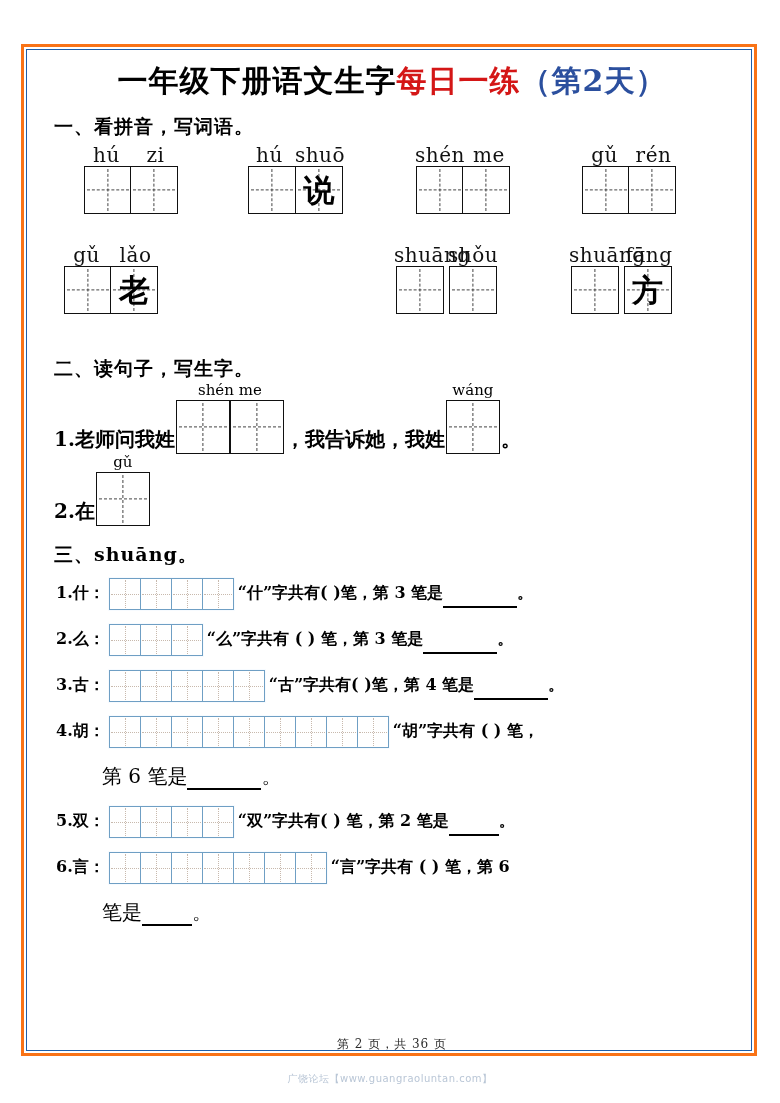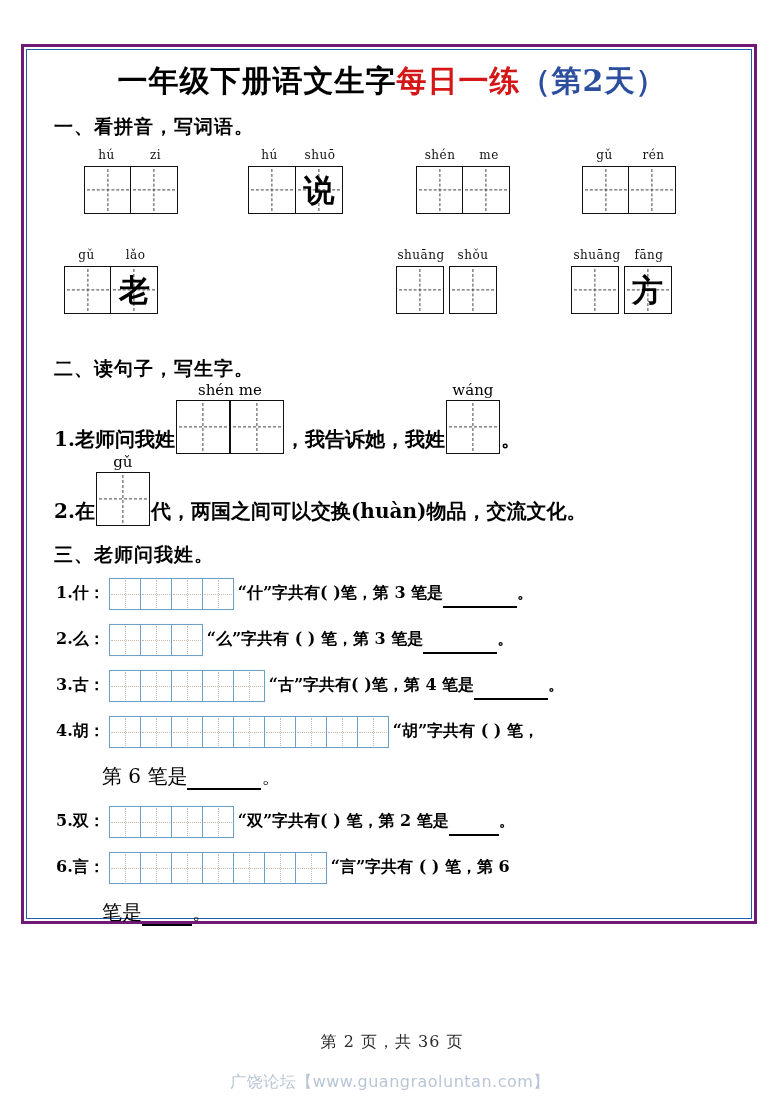--- a/index.html
+++ b/index.html
@@ -14,22 +14,22 @@
     position: relative;
     overflow: hidden;
   }
 
   
   .page-frame {
     position: absolute;
     left: 21px;
     top: 44px;
     width: 736px;
-    height: 880px;
-    border: 3px solid #701a75;
+    height: 1012px;
+    border: 3px solid #f97316;
     box-sizing: border-box;
     background: #ffffff;
   }
   .page-frame-inner {
     position: absolute;
     left: 2px;
     top: 2px;
     right: 2px;
     bottom: 2px;
     border: 1px solid #1f5fa8;
@@ -74,21 +74,21 @@
     position: relative;
     height: 100px;
   }
   .word-group {
     position: absolute;
     top: 0;
     text-align: center;
   }
   .pinyin-line {
     font-family: "DejaVu Serif", "Liberation Serif", serif;
-    font-size: 12px;
+    font-size: 20px;
     color: #111;
     height: 22px;
     line-height: 22px;
     white-space: nowrap;
     letter-spacing: 0.5px;
   }
   .pinyin-line span { display: inline-block; }
   .boxes {
     display: flex;
     justify-content: center;
@@ -235,32 +235,32 @@
   
   .footer {
     position: absolute;
     left: 0;
     right: 0;
     bottom: 6px;
     text-align: center;
   }
   .footer-page {
     font-family: "DejaVu Serif", "Liberation Serif", serif;
-    font-size: 16px;
+    font-size: 12px;
     color: #2b2b2b;
     letter-spacing: 1px;
   }
   .watermark {
     position: absolute;
     left: 0;
     right: 0;
     top: 1072px;
     text-align: center;
     font-family: "DejaVu Sans", "Liberation Sans", sans-serif;
-    font-size: 16px;
+    font-size: 10px;
     color: #b9c6d6;
     letter-spacing: 0.5px;
   }
 </style>
 </head>
 <body>
 
 <div class="page-frame">
   <div class="page-frame-inner"></div>
 
@@ -402,25 +402,24 @@
     <div class="sent-line">
       <div class="sent-flow">
         <span class="sent-text">2.</span>
         <span class="sent-text">在</span>
         <span class="inline-cellgroup">
           <span class="cg-pinyin">gǔ</span>
           <span class="cg-boxes">
             <span class="tzg"></span>
           </span>
         </span>
-        <span class="sent-text">代，两国之间可以交换(huàn)物品，交流文化。</span>
-      </div>
-    </div>
-
-    <div class="sec-head">三、老师问我姓。</div>
+      </div>
+    </div>
+
+    <div class="sec-head">三、shuāng。</div>
 
     <div class="stroke-row">
       <span class="s-label">1.什：</span><span class="stroke-grid">
           <span class="mi"></span>
           <span class="mi"></span>
           <span class="mi"></span>
           <span class="mi"></span>
         </span><span class="s-label">“什”字共有(      )笔，第 3 笔是</span><span class="blank-ul w-long"></span><span class="s-label">。</span>
     </div>
 

